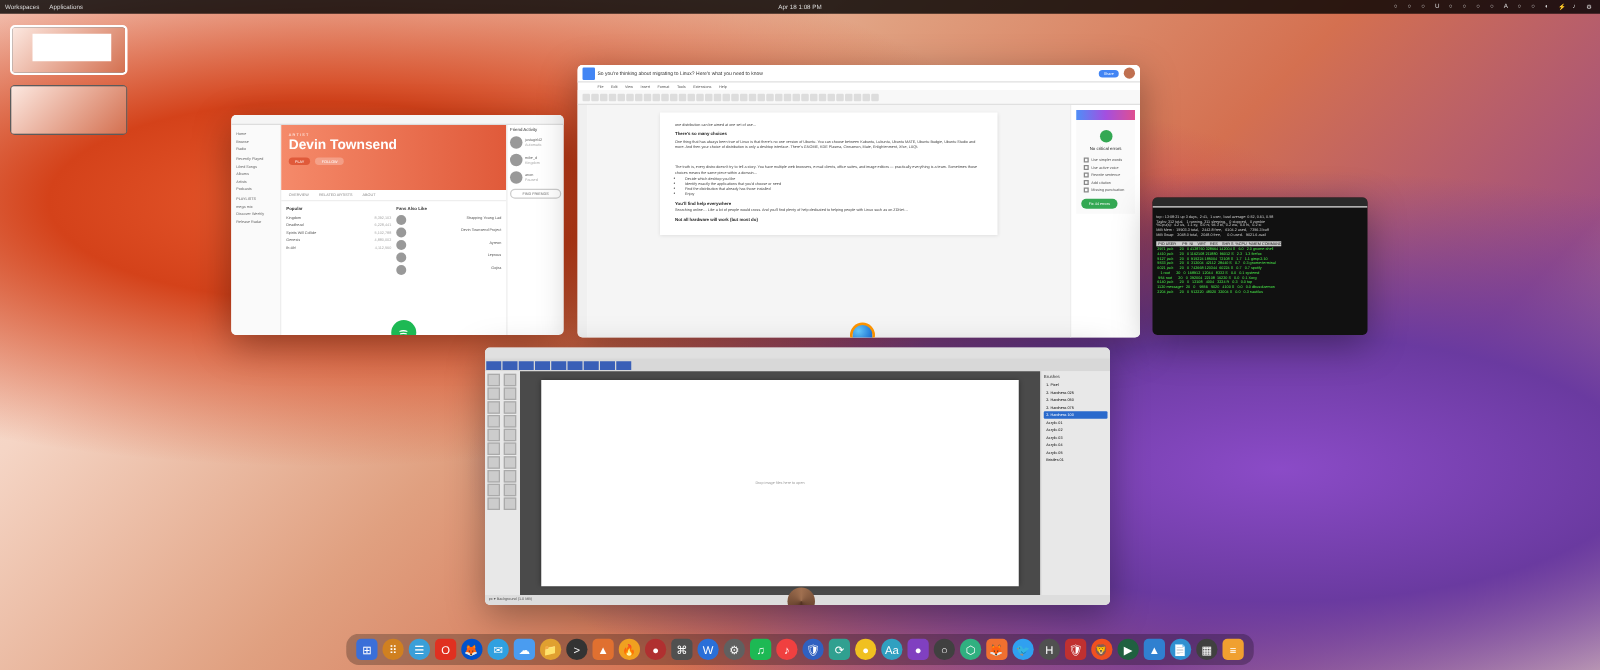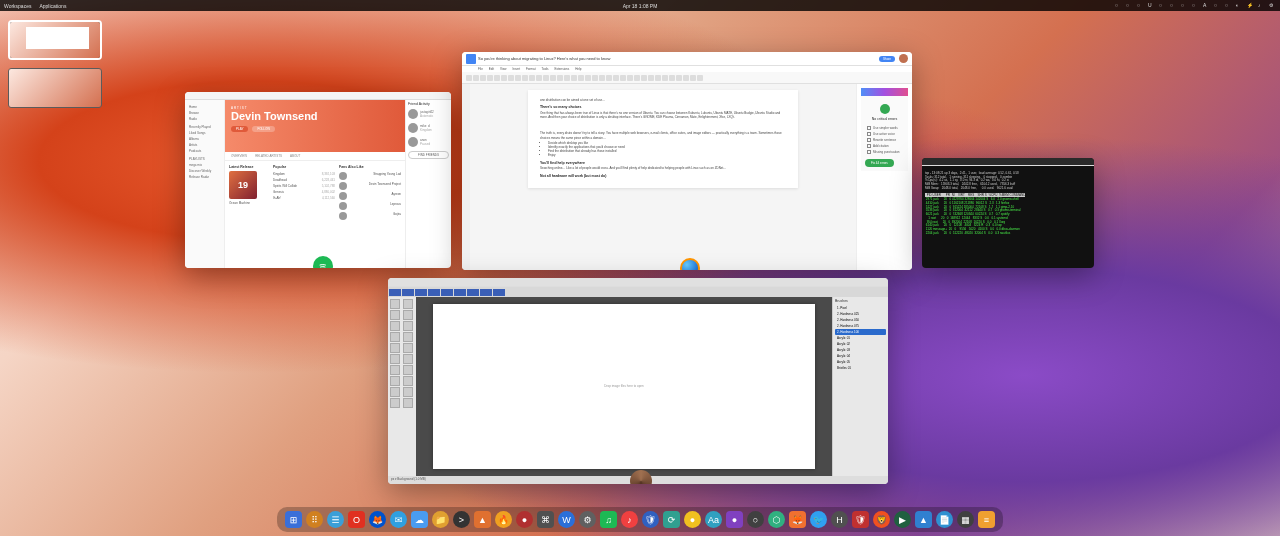--- a/index.html
+++ b/index.html
@@ -163,25 +163,20 @@
           <span class="hero-btn">PLAY</span>
           <span class="hero-btn alt">FOLLOW</span>
         </div>
       </div>
       <div class="music-tabs" id="music-tabs">
           <span>OVERVIEW</span>
           <span>RELATED ARTISTS</span>
           <span>ABOUT</span>
         </div>
       <div class="music-cols">
-        <div class="music-col" style="flex:0 0 40px">
-          <h4>Latest Release</h4>
-          <div class="album-tile">19</div>
-          <div>Ocean Machine</div>
-        </div>
         <div class="music-col">
           <h4>Popular</h4>
           <div id="tracks">
               <div class="track-row">
                 <span>Kingdom</span>
                 <span style="color:#aaa">8,392,103</span>
               </div>
               <div class="track-row">
                 <span>Deadhead</span>
                 <span style="color:#aaa">6,228,441</span>

